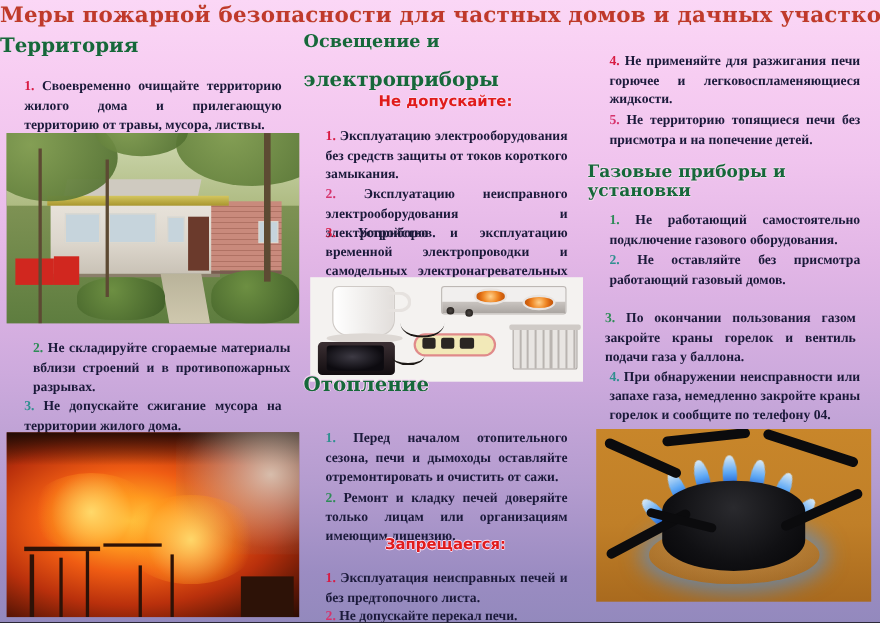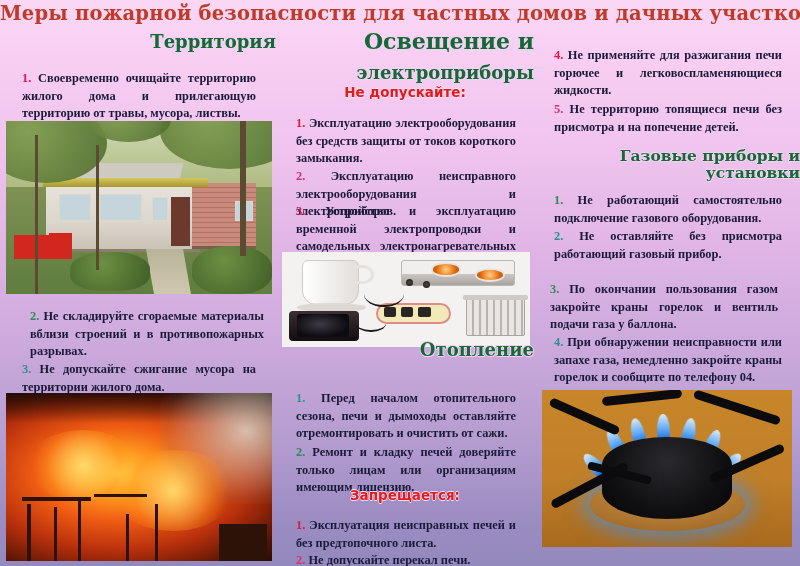--- a/index.html
+++ b/index.html
@@ -31,21 +31,21 @@
   }
 
   
   .col { position:absolute; top:0; }
   .col-left   { left:0px;   width:276px; }
   .col-mid    { left:276px; width:258px; }
   .col-right  { left:534px; width:266px; }
 
   
   .h-green {
-    text-align:right;
+    text-align:left;
     font-family:"DejaVu Serif", serif;
     font-weight:bold;
     color:#16683a;
     text-shadow:
        0.7px 0 0 #f3d4ef, -0.7px 0 0 #f3d4ef,
        0 0.7px 0 #f3d4ef, 0 -0.7px 0 #f3d4ef,
        0.7px 0.7px 0 #f3d4ef, -0.7px -0.7px 0 #f3d4ef;
     line-height:1.12;
   }
   .h-red {
@@ -218,21 +218,21 @@
       <div class="fire-beam" style="left:27%;top:64%;width:3px;height:36%;"></div>
       <div class="fire-beam" style="left:33%;top:60%;width:20%;height:3px;"></div>
       <div class="fire-beam" style="left:45%;top:72%;width:3px;height:28%;"></div>
       <div class="fire-beam" style="left:56%;top:66%;width:3px;height:34%;"></div>
       <div class="fire-beam" style="left:80%;top:78%;width:18%;height:22%;"></div>
     </div>
   </div>
 
   <div class="col col-mid">
 
-    <div class="h-green" style="position:absolute;left:0;top:29px;width:258px;font-size:22px;">Освещение и</div>
+    <div class="h-green" style="position:absolute;left:0;top:29px;width:258px;font-size:16px;">Освещение и</div>
     <div class="h-green" style="position:absolute;left:0;top:63px;width:258px;font-size:18px;">электроприборы</div>
 
     <div class="h-red" style="position:absolute;left:0;top:85px;width:258px;">Не допускайте:</div>
 
     <div class="body-text" style="position:absolute;left:8px;top:103px;width:244px;">
       <p><span class="num n-red">1.</span>
       <span>Эксплуатацию электрооборудования без средств защиты от токов короткого замыкания.</span></p>
     </div>
 
     <div class="body-text" style="position:absolute;left:8px;top:156px;width:244px;">
@@ -305,21 +305,21 @@
 
     <div class="h-green" style="position:absolute;left:0;top:147px;width:266px;font-size:15.5px;">Газовые приборы и установки</div>
 
     <div class="body-text" style="position:absolute;left:8px;top:180px;width:252px;">
       <p><span class="num n-green">1.</span>
       <span>Не работающий самостоятельно подключение газового оборудования.</span></p>
     </div>
 
     <div class="body-text" style="position:absolute;left:8px;top:216px;width:252px;">
       <p><span class="num n-teal">2.</span>
-      <span>Не оставляйте без присмотра работающий газовый прибор.</span></p>
+      <span>Не оставляйте без присмотра работающий газовый домов.</span></p>
     </div>
 
     <div class="body-text" style="position:absolute;left:4px;top:269px;width:252px;">
       <p><span class="num n-green">3.</span>
       <span>По окончании пользования газом закройте краны горелок и вентиль подачи газа у баллона.</span></p>
     </div>
 
     <div class="body-text" style="position:absolute;left:8px;top:322px;width:252px;">
       <p><span class="num n-teal">4.</span>
       <span>При обнаружении неисправности или запахе газа, немедленно закройте краны горелок и сообщите по телефону 04.</span></p>

